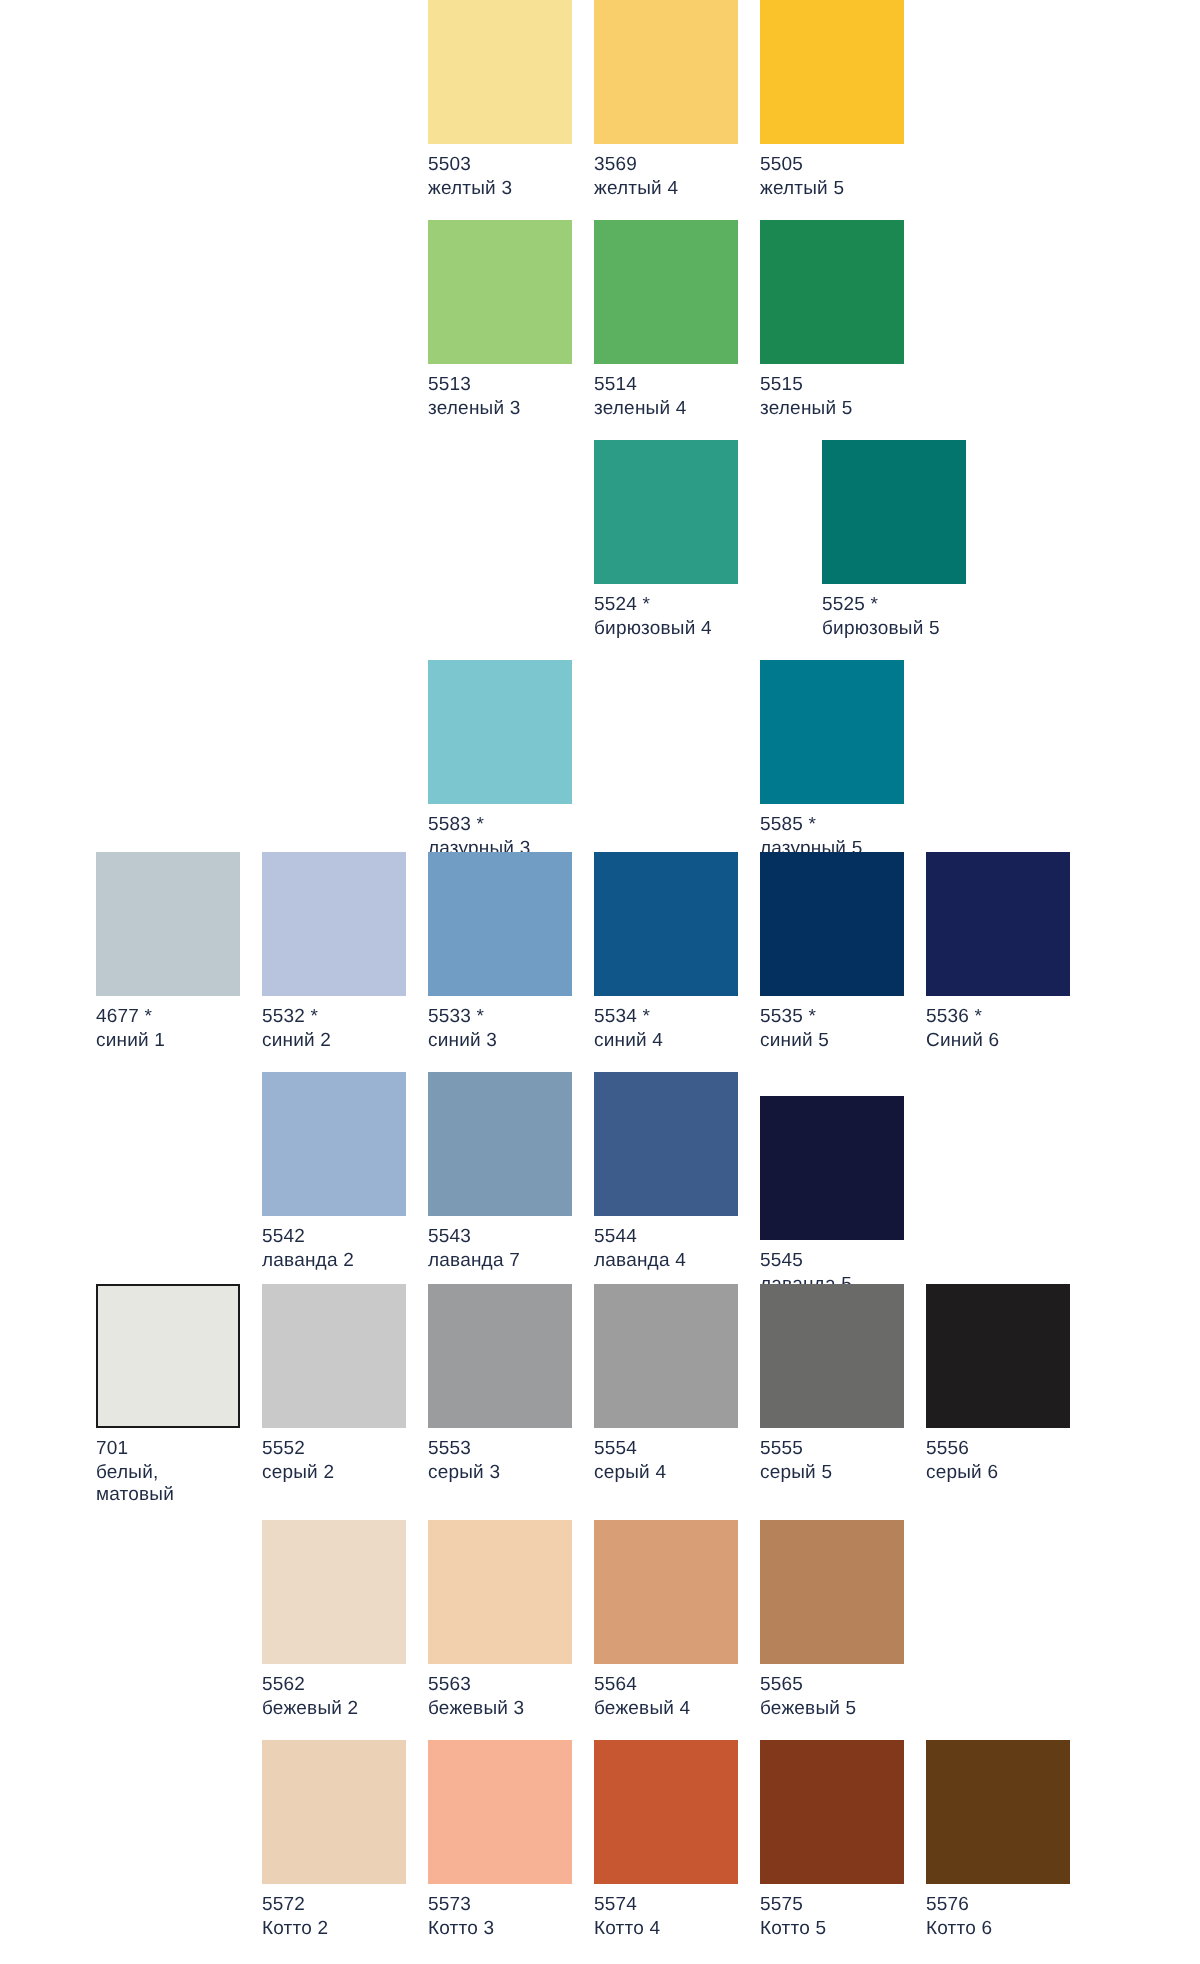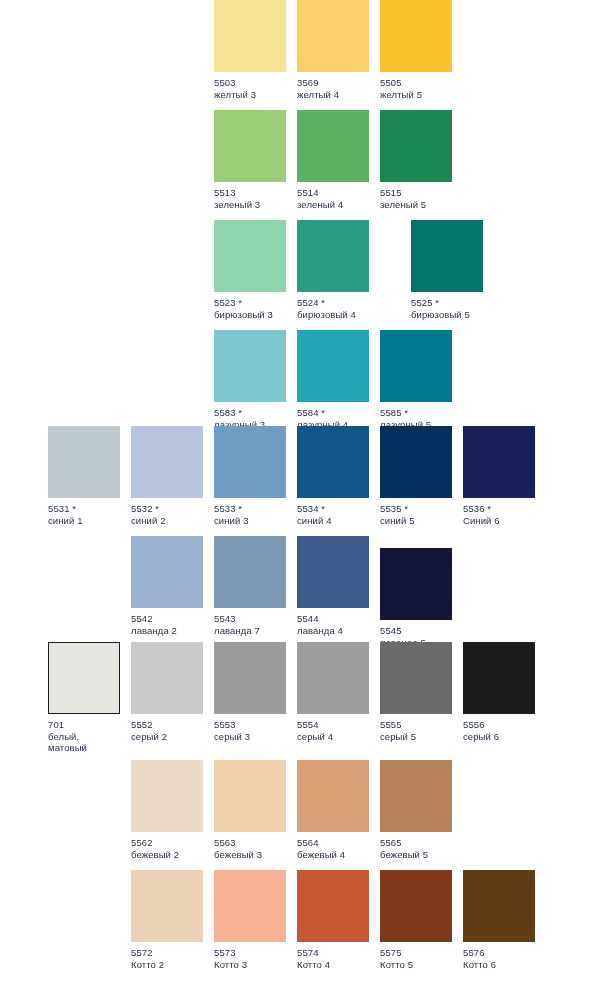--- a/index.html
+++ b/index.html
@@ -76,47 +76,39 @@
       <div class="swatch-label" style="color: rgb(31, 42, 68);"><span class="swatch-code">5513</span><span class="swatch-name">зеленый 3</span></div>
     </div>
     <div class="swatch-cell" style="left: 297px; top: 110px;">
       <div class="swatch-chip" style="background: rgb(92, 177, 97);"></div>
       <div class="swatch-label" style="color: rgb(31, 42, 68);"><span class="swatch-code">5514</span><span class="swatch-name">зеленый 4</span></div>
     </div>
     <div class="swatch-cell" style="left: 380px; top: 110px;">
       <div class="swatch-chip" style="background: rgb(27, 135, 81);"></div>
       <div class="swatch-label" style="color: rgb(31, 42, 68);"><span class="swatch-code">5515</span><span class="swatch-name">зеленый 5</span></div>
     </div>
-    <div class="swatch-cell" style="left: 214px; top: 220px;">
-      <div class="swatch-chip" style="background: rgb(142, 212, 173);"></div>
-      <div class="swatch-label" style="color: rgb(31, 42, 68);"><span class="swatch-code">5523 *</span><span class="swatch-name">бирюзовый 3</span></div>
-    </div>
     <div class="swatch-cell" style="left: 297px; top: 220px;">
       <div class="swatch-chip" style="background: rgb(45, 156, 134);"></div>
       <div class="swatch-label" style="color: rgb(31, 42, 68);"><span class="swatch-code">5524 *</span><span class="swatch-name">бирюзовый 4</span></div>
     </div>
     <div class="swatch-cell" style="left: 380px; top: 220px; padding-left: 31px;">
       <div class="swatch-chip" style="background: rgb(3, 117, 108);"></div>
       <div class="swatch-label" style="color: rgb(31, 42, 68);"><span class="swatch-code">5525 *</span><span class="swatch-name">бирюзовый 5</span></div>
     </div>
     <div class="swatch-cell" style="left: 214px; top: 330px;">
       <div class="swatch-chip" style="background: rgb(123, 198, 207);"></div>
       <div class="swatch-label" style="color: rgb(31, 42, 68);"><span class="swatch-code">5583 *</span><span class="swatch-name">лазурный 3</span></div>
     </div>
-    <div class="swatch-cell" style="left: 297px; top: 330px;">
-      <div class="swatch-chip" style="background: rgb(35, 167, 181);"></div>
-      <div class="swatch-label" style="color: rgb(31, 42, 68);"><span class="swatch-code">5584 *</span><span class="swatch-name">лазурный 4</span></div>
-    </div>
     <div class="swatch-cell" style="left: 380px; top: 330px;">
       <div class="swatch-chip" style="background: rgb(0, 121, 142);"></div>
       <div class="swatch-label" style="color: rgb(31, 42, 68);"><span class="swatch-code">5585 *</span><span class="swatch-name">лазурный 5</span></div>
     </div>
     <div class="swatch-cell" style="left: 48px; top: 426px;">
       <div class="swatch-chip" style="background: rgb(189, 200, 207);"></div>
-      <div class="swatch-label" style="color: rgb(31, 42, 68);"><span class="swatch-code">5531 *</span><span class="swatch-name">синий 1</span></div>
+      <div class="swatch-label" style="color: rgb(31, 42, 68);"><span class="swatch-code">4677 *</span><span class="swatch-name">синий 1</span></div>
     </div>
     <div class="swatch-cell" style="left: 131px; top: 426px;">
       <div class="swatch-chip" style="background: rgb(184, 196, 222);"></div>
       <div class="swatch-label" style="color: rgb(31, 42, 68);"><span class="swatch-code">5532 *</span><span class="swatch-name">синий 2</span></div>
     </div>
     <div class="swatch-cell" style="left: 214px; top: 426px;">
       <div class="swatch-chip" style="background: rgb(113, 156, 196);"></div>
       <div class="swatch-label" style="color: rgb(31, 42, 68);"><span class="swatch-code">5533 *</span><span class="swatch-name">синий 3</span></div>
     </div>
     <div class="swatch-cell" style="left: 297px; top: 426px;">

